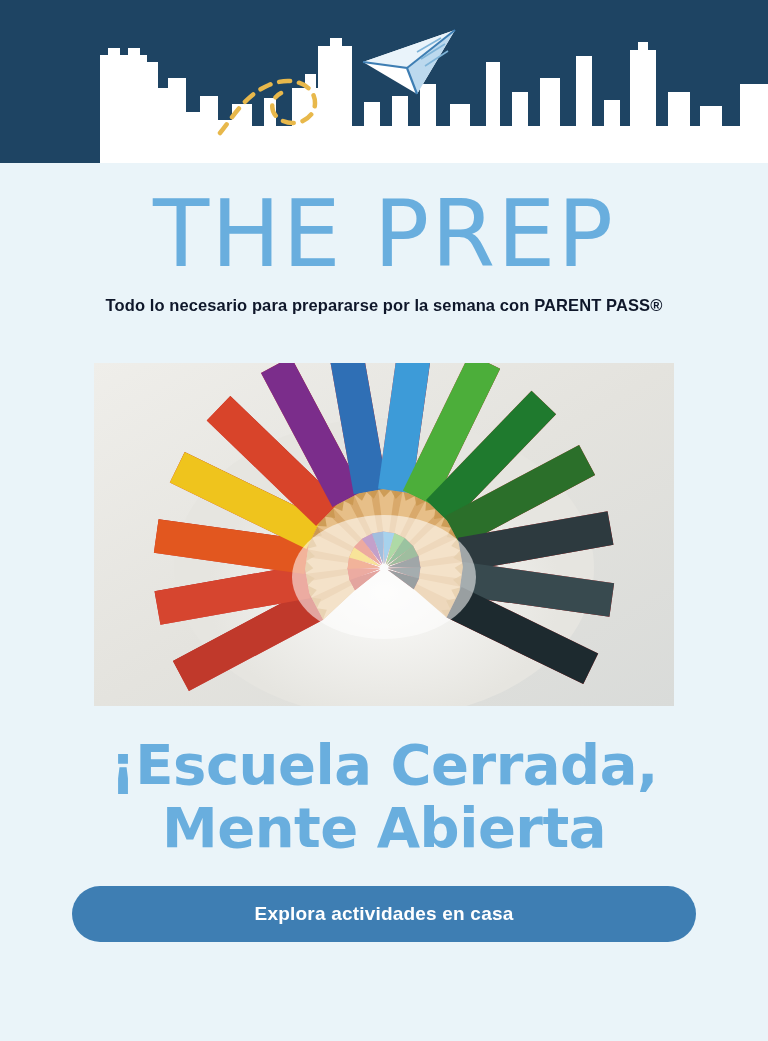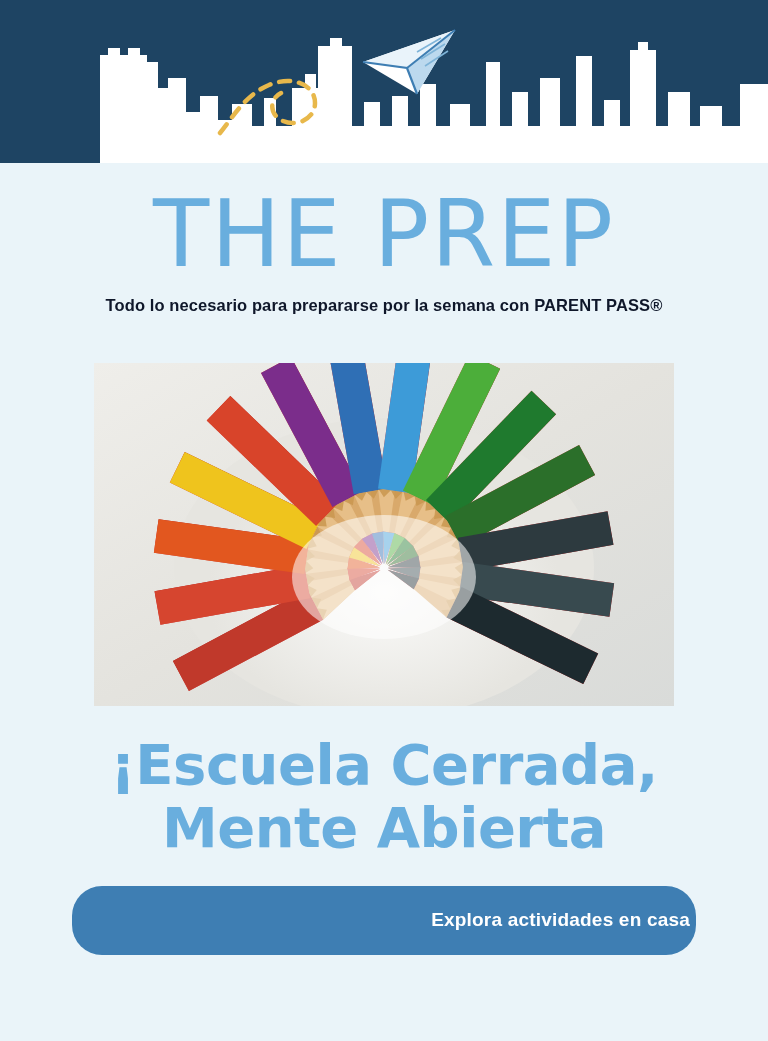--- a/index.html
+++ b/index.html
@@ -97,27 +97,26 @@
     width: 624px;
   }
   .cta {
     display: block;
     width: 100%;
     box-sizing: border-box;
     background: #3e7eb3;
     color: #ffffff;
     border: none;
     border-radius: 30px;
-    height: 69px;
+    height: 56px;
     font-size: 19px;
     font-weight: bold;
     letter-spacing: 0.2px;
     font-family: "Liberation Sans", sans-serif;
     cursor: pointer;
-    text-align: right;
   }
 </style>
 </head>
 <body>
 
 <div class="header">
   <svg class="skyline" viewBox="0 0 768 163" preserveAspectRatio="none">
     <rect x="0" y="0" width="768" height="163" fill="#1e4463"></rect>
 
     <path fill="#ffffff" d="

